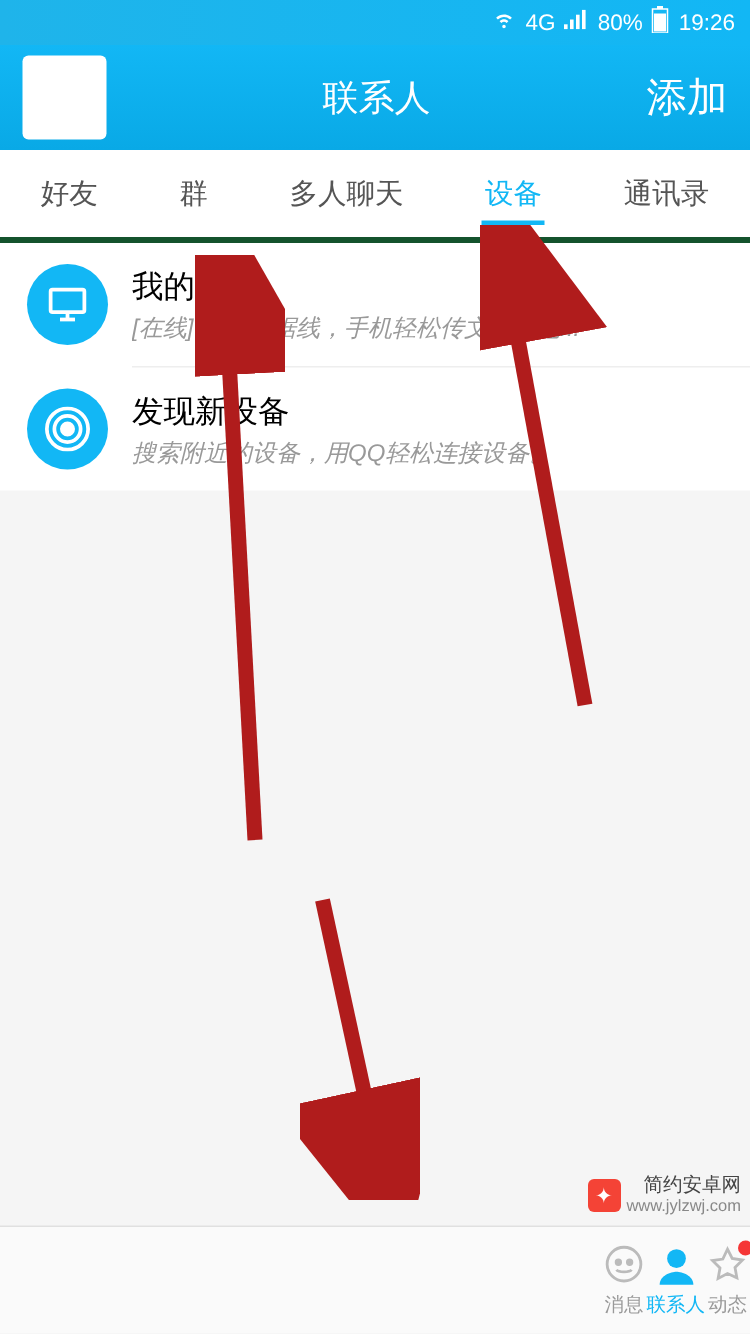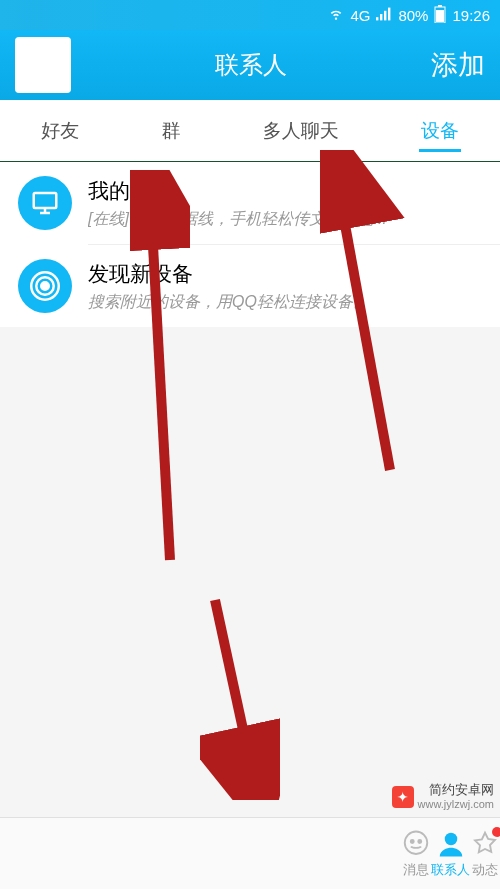--- a/index.html
+++ b/index.html
@@ -2,21 +2,21 @@
 <html><head>
   <meta charset="utf-8">
   <style>
     * { margin: 0; padding: 0; box-sizing: border-box; font-family: -apple-system, "Helvetica Neue", Arial, sans-serif; }
     body { width: 500px; height: 889px; background: #f5f5f5; position: relative; overflow: hidden; }
     .status-bar { height: 30px; background: linear-gradient(to right, #1fb4ea, #12b7f5); color: #fff; display: flex; justify-content: flex-end; align-items: center; padding: 0 10px; font-size: 15px; gap: 6px; }
     .header { height: 70px; background: linear-gradient(to bottom, #12b7f5, #09a9e6); display: flex; align-items: center; padding: 0 15px; color: #fff; }
     .avatar { width: 56px; height: 56px; background: #fff; border-radius: 4px; }
     .header-title { flex: 1; text-align: center; font-size: 24px; font-weight: 400; }
     .header-add { font-size: 27px; }
-    .tabs { height: 62px; background: #fff; display: flex; align-items: center; justify-content: space-around; border-bottom: 1px solid #14532d; }
+    .tabs { height: 62px; background: #fff; display: flex; align-items: center; justify-content: space-around; border-bottom: 4px solid #14532d; }
     .tab { font-size: 19px; color: #555; padding: 16px 4px; position: relative; }
     .tab.active { color: #12b7f5; }
     .tab.active::after { content: ""; position: absolute; left: 2px; right: 2px; bottom: 8px; height: 3px; background: #12b7f5; }
     .list { background: #fff; }
     .list-item { display: flex; align-items: center; padding: 14px 18px; gap: 16px; }
     .item-icon { width: 54px; height: 54px; border-radius: 50%; background: #12b7f5; display: flex; align-items: center; justify-content: center; flex-shrink: 0; }
     .item-text { flex: 1; }
     .item-title { font-size: 21px; color: #000; margin-bottom: 4px; }
     .item-sub { font-size: 16px; color: #999; white-space: nowrap; overflow: hidden; text-overflow: ellipsis; max-width: 360px; font-style: italic; }
     .list-divider { height: 1px; background: #eee; margin-left: 88px; }
@@ -66,20 +66,21 @@
   <div class="avatar"></div>
   <div class="header-title">联系人</div>
   <div class="header-add">添加</div>
 </div>
 
 <div class="tabs">
   <div class="tab">好友</div>
   <div class="tab">群</div>
   <div class="tab">多人聊天</div>
   <div class="tab active">设备</div>
+  <div class="tab">通讯录</div>
 </div>
 
 <div class="list">
   <div class="list-item">
     <div class="item-icon">
       <svg width="30" height="30" viewBox="0 0 24 24" fill="none" stroke="#fff" stroke-width="2">
           <rect x="3" y="4" width="18" height="12" rx="1"></rect>
           <line x1="8" y1="20" x2="16" y2="20"></line>
           <line x1="12" y1="16" x2="12" y2="20"></line>
         </svg>

